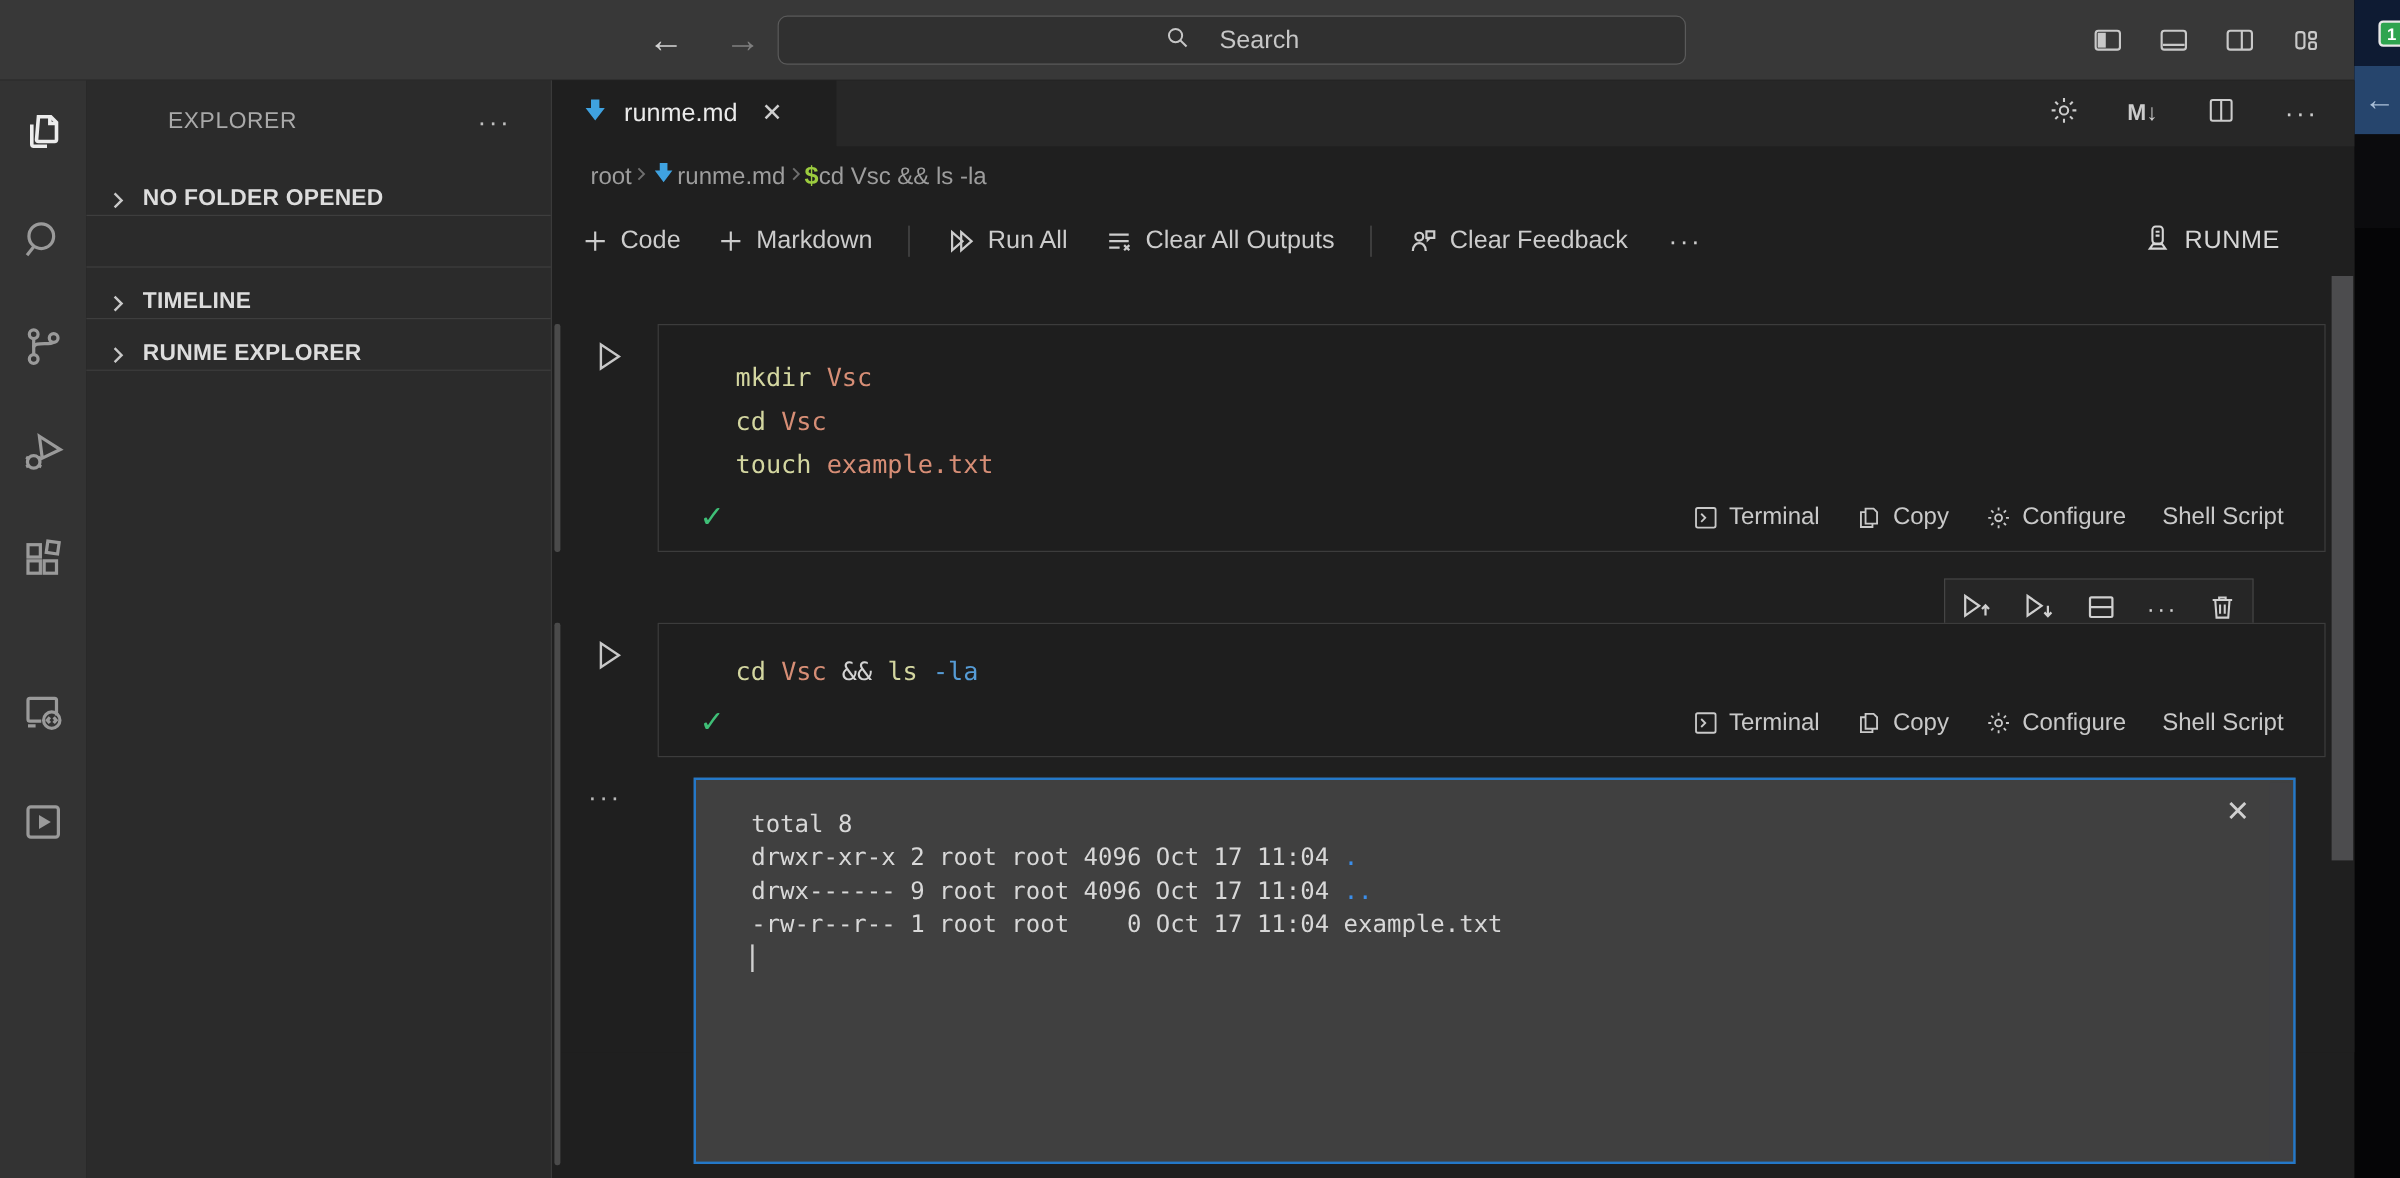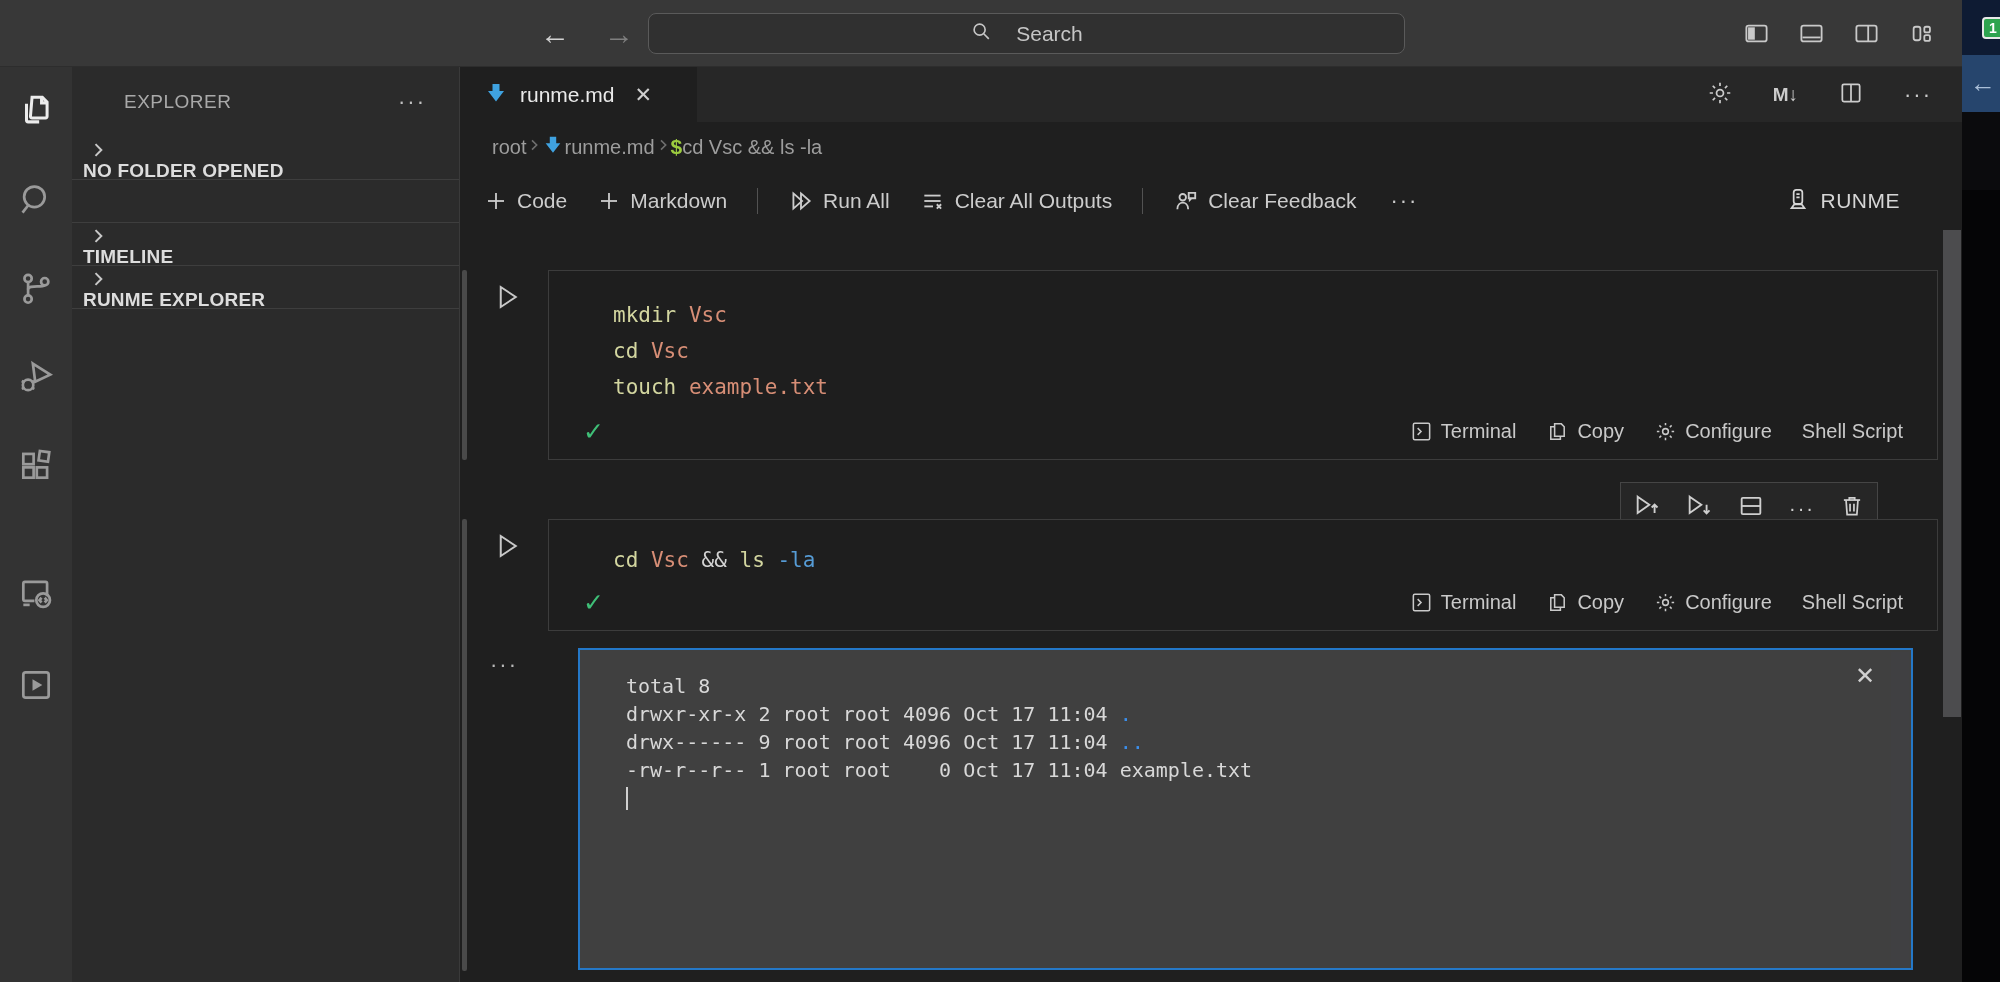--- a/index.html
+++ b/index.html
@@ -24,23 +24,23 @@
   .rs-dark { position:absolute; top:112px; left:0; width:38px; height:78px; background:#0b0b0d; }
 
   
   .activitybar { position:absolute; left:0; top:67px; width:72px; height:915px; background:#333333; }
   .ab-item { position:absolute; left:0; width:72px; height:56px; display:flex; align-items:center; justify-content:center; }
   .ab-item svg { display:block; }
 
   
   .sidebar { position:absolute; left:72px; top:67px; width:388px; height:915px; background:#2b2b2b; border-right:1px solid #3a3a3a; }
   .sb-header { position:absolute; top:18px; left:0; width:100%; height:34px; display:flex; align-items:center; }
-  .sb-title { margin-left:52px; color:#a9a9a9; font-size:19px; letter-spacing:0.5px; }
+  .sb-title { margin-left:68px; color:#a9a9a9; font-size:19px; letter-spacing:0.5px; }
   .sb-more { position:absolute; right:33px; color:#c0c0c0; font-size:22px; letter-spacing:2px; }
-  .sb-row { position:absolute; left:0; width:100%; height:37px; display:flex; align-items:flex-start;flex-direction:column; }
+  .sb-row { position:absolute; left:0; width:100%; height:37px; display:flex; align-items:flex-end; }
   .sb-chevron { margin-left:16px; display:flex; }
   .sb-label { margin-left:11px; color:#dddddd; font-size:19px; font-weight:bold; letter-spacing:0.2px; }
   .sb-div { position:absolute; left:0; width:100%; height:1px; background:#3e3e3e; }
 
   
   .editor { position:absolute; left:460px; top:67px; width:1502px; height:810px; background:#1f1f1f; }
   .tabbar { position:absolute; left:0; top:0; width:100%; height:55px; background:#272727; }
   .tab { position:absolute; left:0; top:0; width:237px; height:55px; background:#1f1f1f; display:flex; align-items:center; gap:12px; padding-left:24px; }
   .tab-label { color:#eaeaea; font-size:21px; }
   .tab-close { color:#cfcfcf; font-size:21px; margin-left:8px; }

